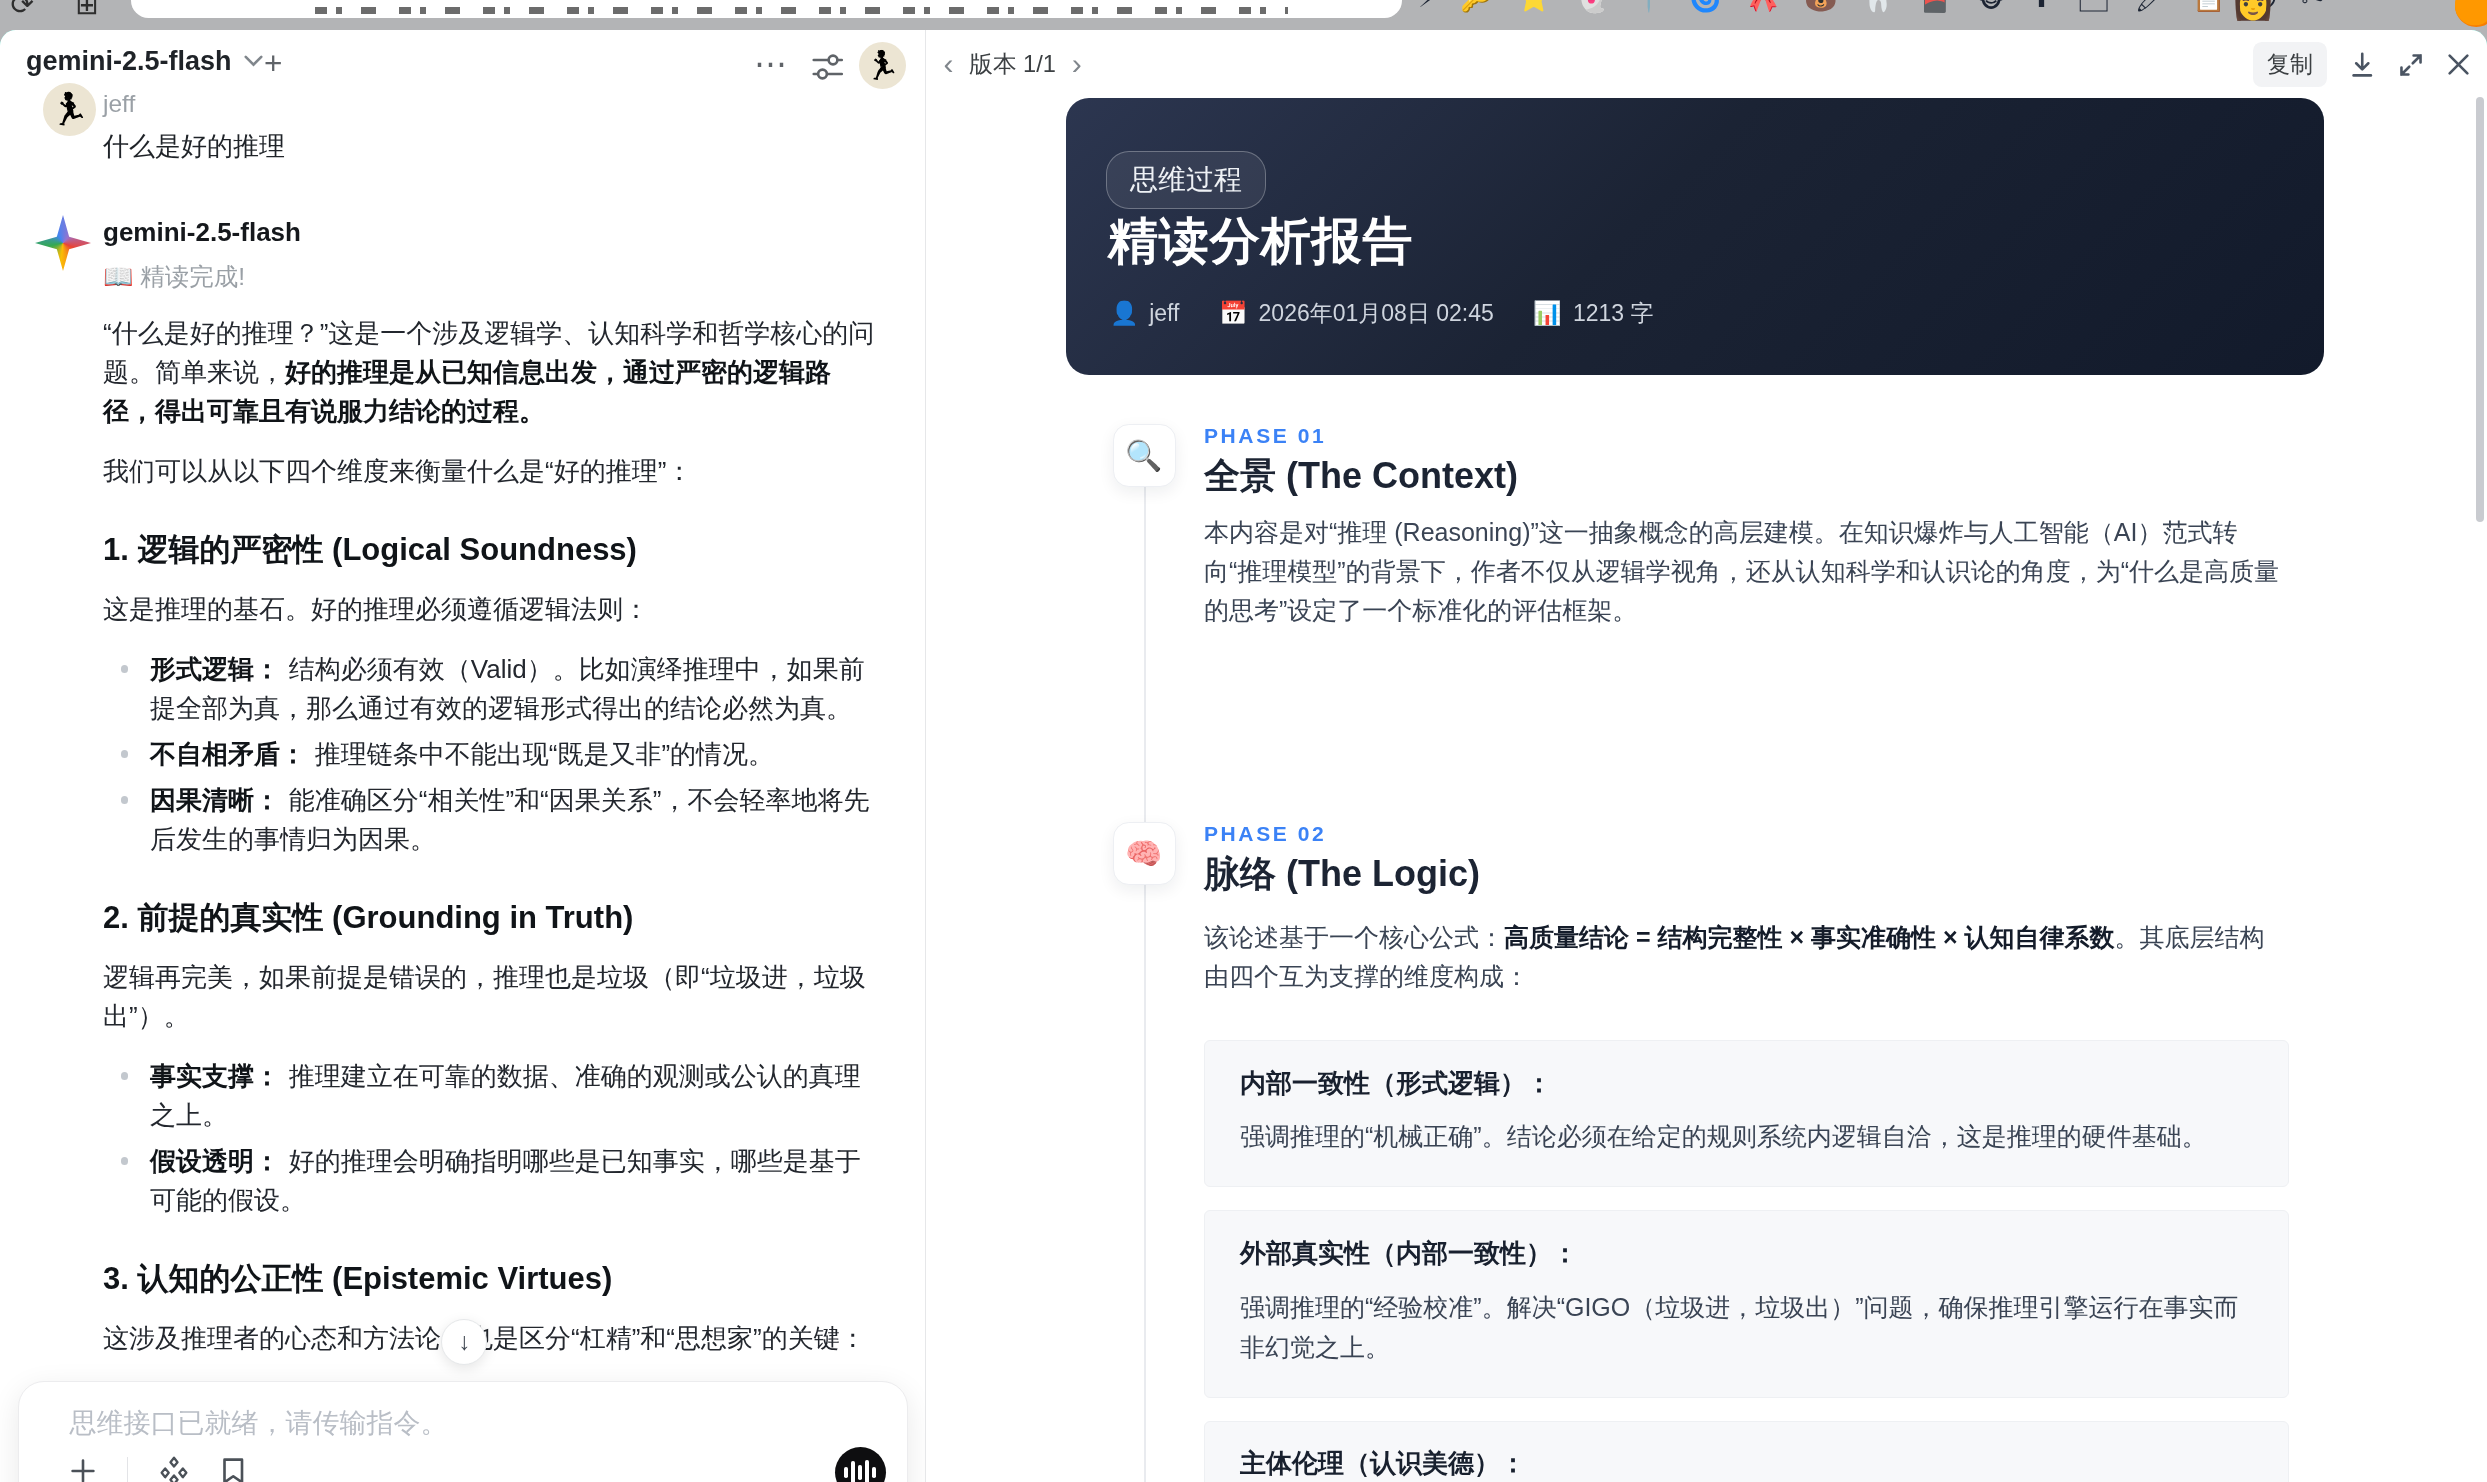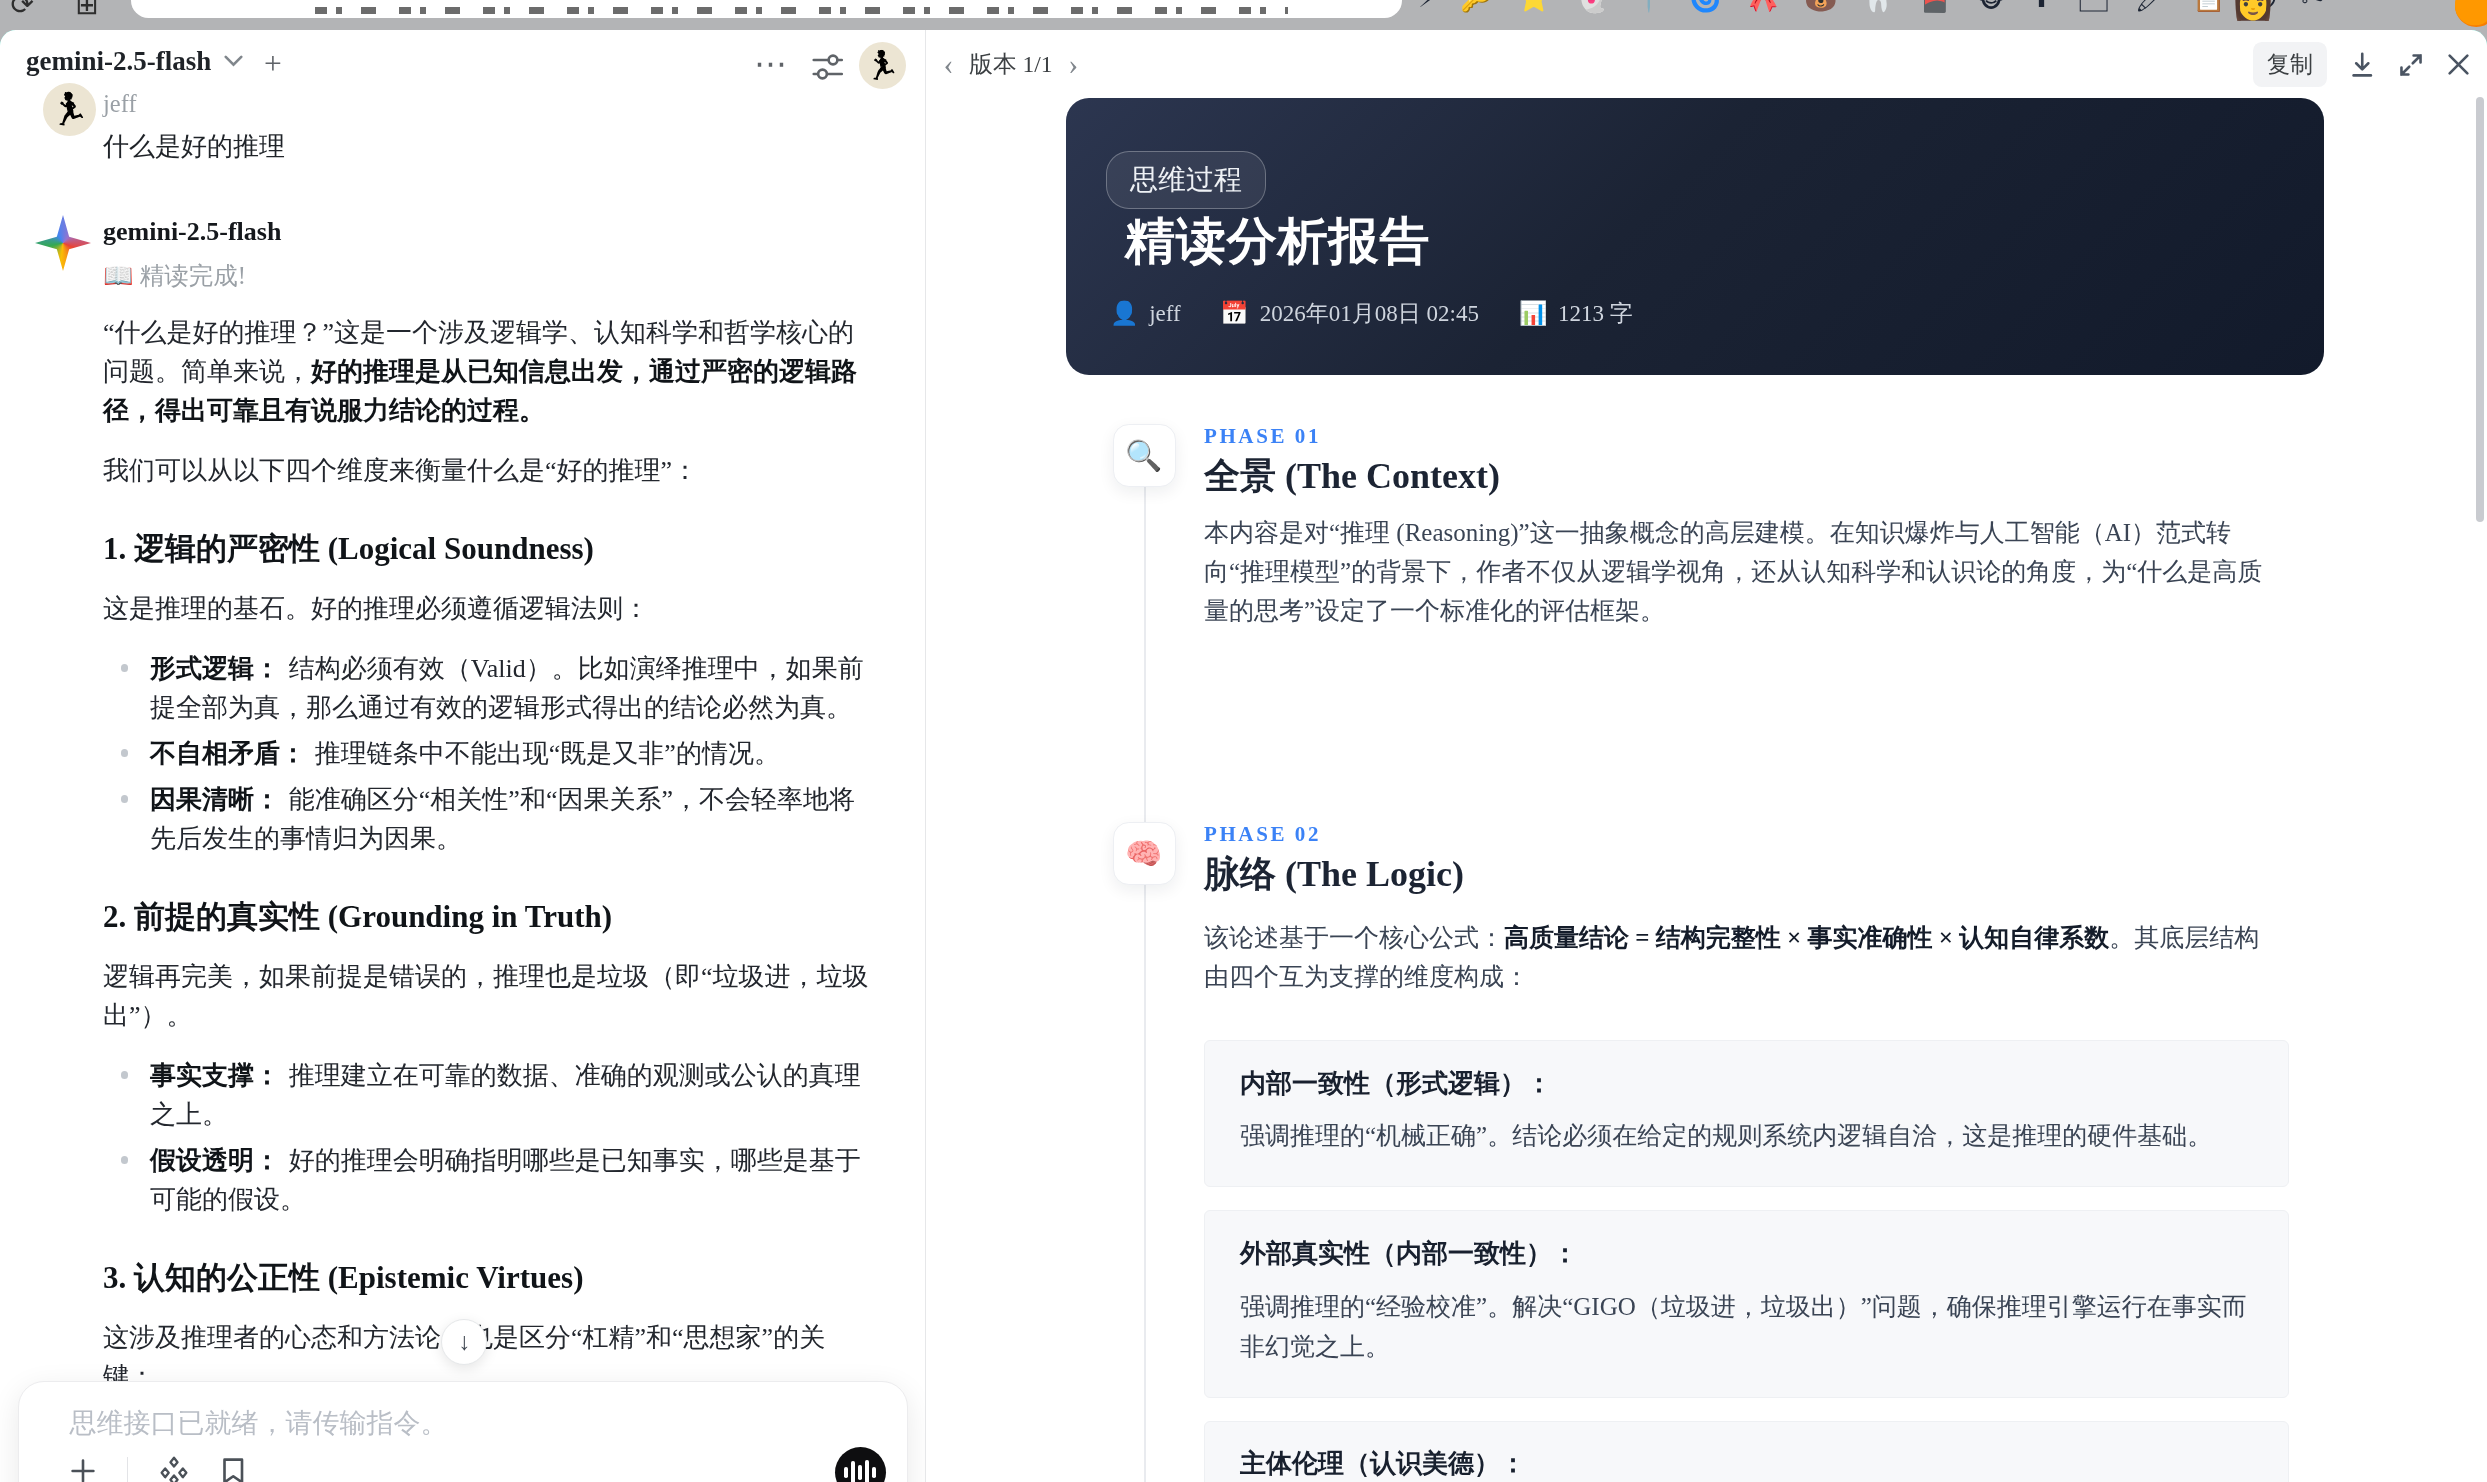--- a/index.html
+++ b/index.html
@@ -15,21 +15,21 @@
   .bb-glyph{position:absolute;top:0;font-size:28px;color:#2e2e2e;transform:translateY(-12.3px);}
   .address-bar{position:absolute;left:131px;top:-17.5px;width:1271px;height:35px;background:#fff;border-radius:17.5px;}
   .addr-frag{position:absolute;left:184px;right:114px;top:24.5px;height:7px;opacity:.8;
     background:repeating-linear-gradient(90deg,#474747 0 12.3px,transparent 12.3px 21px,#474747 21px 27px,transparent 27px 46px,#474747 46px 61px,transparent 61px 84px);}
   .ext-row{position:absolute;left:1418px;top:0;display:flex;gap:23.6px;}
   .ext-row span{display:block;font-size:27px;line-height:35px;transform:translateY(-19px);}
   .bb-avatar{position:absolute;left:2230px;top:0;font-size:37px;transform:translateY(-21px);}
   .bb-corner{position:absolute;left:2452px;top:0;font-size:39px;transform:translateY(-17.5px);}
 
   
-  .app{position:absolute;top:30px;left:0;right:0;bottom:0;background:#5eead4;border-radius:15.8px 15.8px 0 0;overflow:hidden;font-family:Liberation Serif, serif;}
+  .app{position:absolute;top:30px;left:0;right:0;bottom:0;background:#5eead4;border-radius:15.8px 15.8px 0 0;overflow:hidden;}
   .panel-divider{position:absolute;left:925px;top:0;width:0.9px;height:100%;background:#e6e7e9;}
 
   
   .chat-panel{position:absolute;left:0;top:0;width:925px;height:100%;background:#fff;overflow:hidden;}
   .model-chip{position:absolute;left:26px;top:15.8px;display:flex;align-items:center;gap:12.3px;cursor:pointer;}
   .model-name{font-size:27px;font-weight:600;color:#1f2328;}
   .hplus{position:absolute;left:264px;top:17.5px;font-size:31.5px;color:#5f6368;line-height:31.5px;}
   .hdots{position:absolute;left:754px;top:14px;font-size:33px;color:#5f6368;}
   .hsliders{position:absolute;left:812px;top:23px;}
   .sketch{background:#ece5d3;border-radius:50%;display:flex;align-items:center;justify-content:center;overflow:hidden;}
@@ -76,21 +76,21 @@
   .pv-nav{position:absolute;left:17.5px;top:17.5px;display:flex;align-items:center;gap:15.8px;font-size:23.6px;color:#3c4043;}
   .pv-nav .chev{font-size:30px;color:#80868c;line-height:23.6px;cursor:pointer;}
   .pv-actions{position:absolute;right:17.5px;top:12.3px;display:flex;align-items:center;gap:23px;color:#4b5563;}
   .copy-btn{background:#f2f3f5;border-radius:8.8px;padding:7px 14px;font-size:23px;color:#3c4043;cursor:pointer;}
   .icon-btn{cursor:pointer;display:flex;align-items:center;}
 
   .hero{position:absolute;left:140px;top:68px;width:1258px;height:277px;border-radius:23px;
     background:linear-gradient(135deg,var(--hero-from) 0%,var(--hero-mid) 45%,var(--hero-to) 100%);}
   .hero-badge{position:absolute;left:40px;top:53px;padding:8.8px 23px;border-radius:23px;
     border:1.3px solid rgba(255,255,255,.28);background:rgba(255,255,255,.07);color:#eef1f5;font-size:28px;}
-  .hero-title{position:absolute;left:42px;top:110px;font-size:50px;font-weight:800;color:#fff;letter-spacing:0.9px;margin-left:17px;}
+  .hero-title{position:absolute;left:42px;top:110px;font-size:50px;font-weight:800;color:#fff;letter-spacing:0.9px;}
   .hero-meta{position:absolute;left:44px;top:200px;display:flex;gap:40px;align-items:center;font-size:23px;color:#cfd5de;}
   .hero-meta .mi{display:flex;align-items:center;gap:10.5px;}
 
   .timeline{position:absolute;left:218px;top:401px;bottom:0;width:1.8px;background:#e9ebef;}
   .phase{position:absolute;left:0;right:0;}
   .phase-tile{position:absolute;left:187px;top:0;width:63px;height:63px;background:#fff;border:0.9px solid #edeff3;
     border-radius:15.8px;box-shadow:0 5.3px 15.8px rgba(15,23,42,.07);display:flex;align-items:center;justify-content:center;font-size:30px;z-index:2;}
   .phase-label{position:absolute;left:278px;top:0;font-size:21px;font-weight:700;letter-spacing:2.6px;color:var(--accent);}
   .phase-title{position:absolute;left:278px;top:28px;font-size:36px;font-weight:800;color:var(--ink);}
   .phase-body{position:absolute;left:278px;top:89px;width:1078px;font-size:25px;line-height:39px;color:var(--body-text);}

